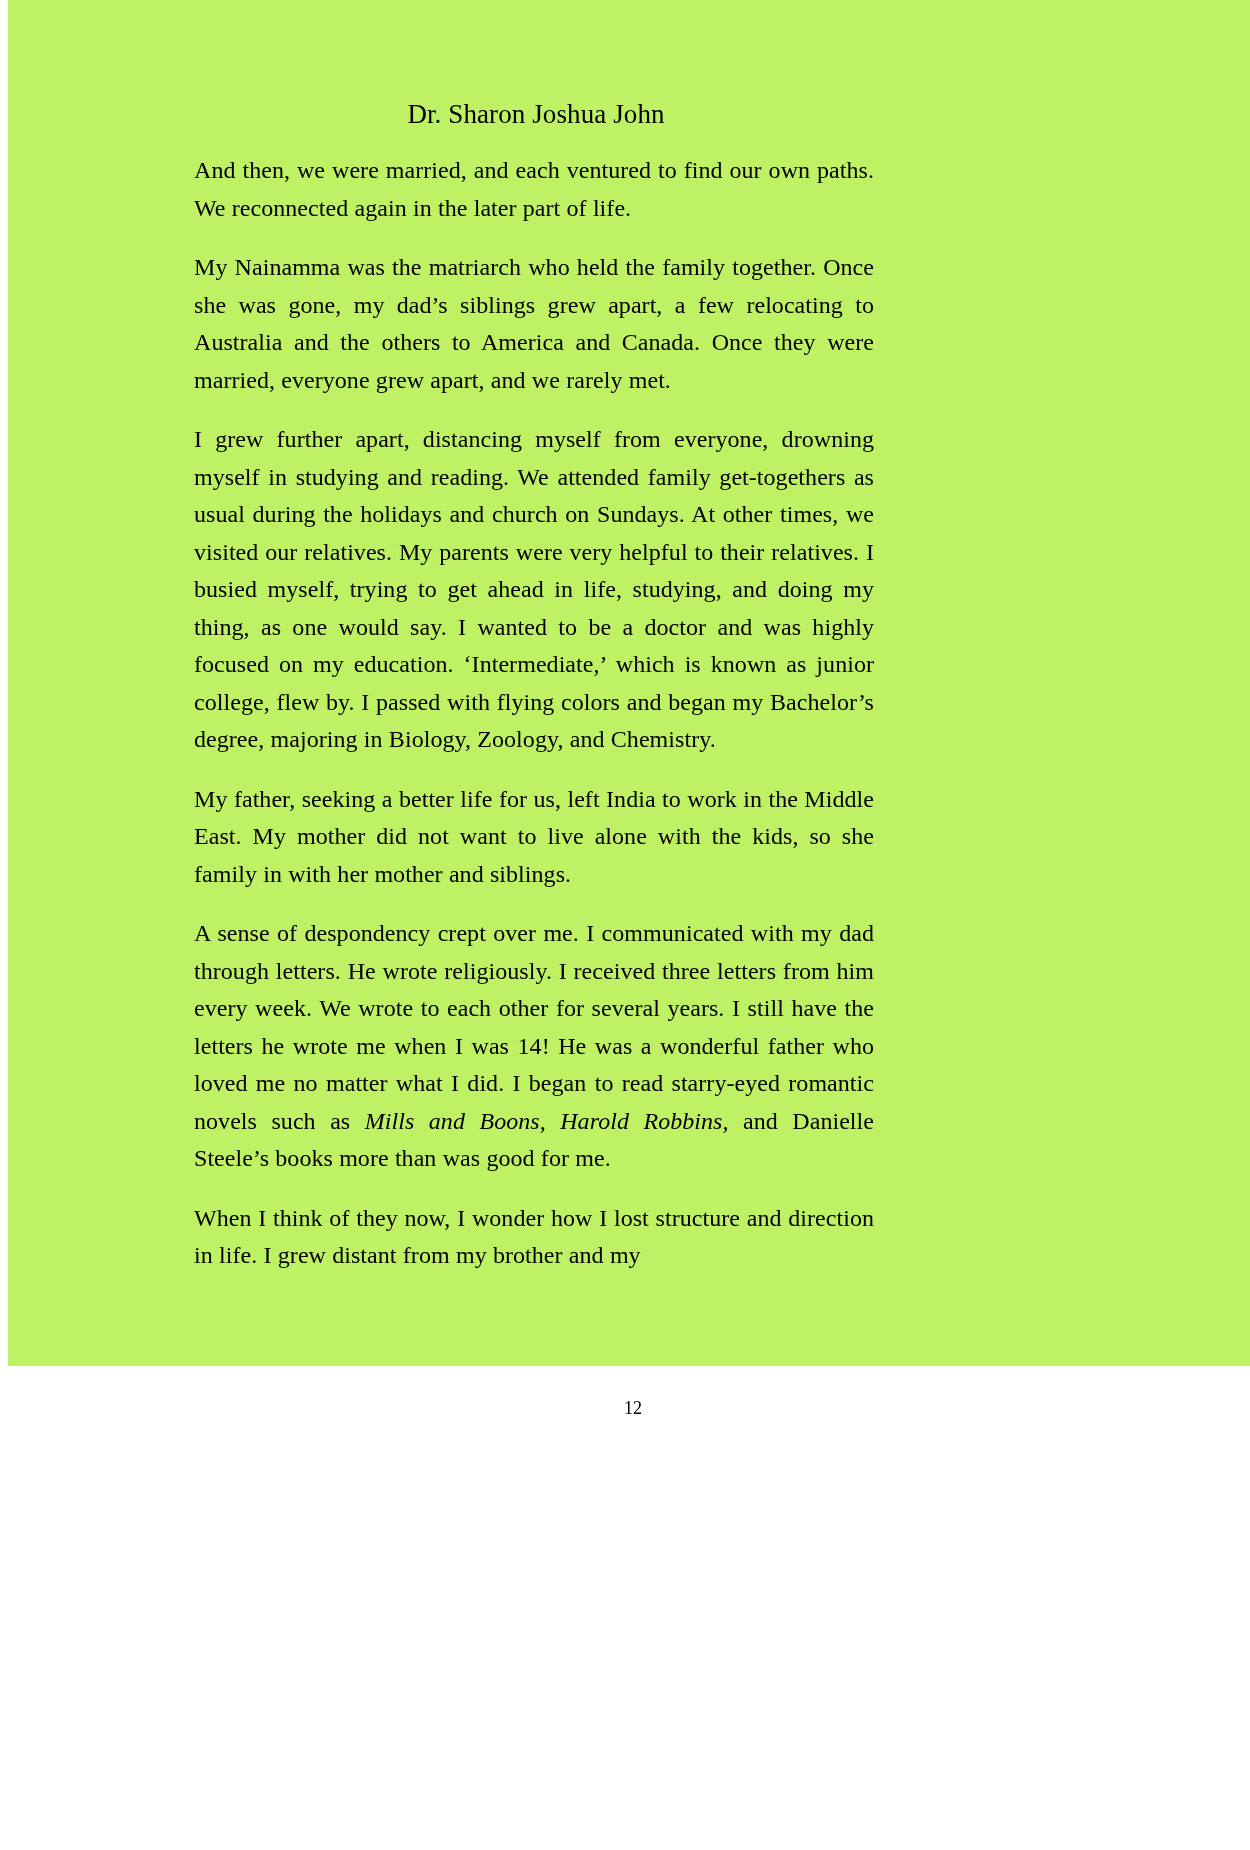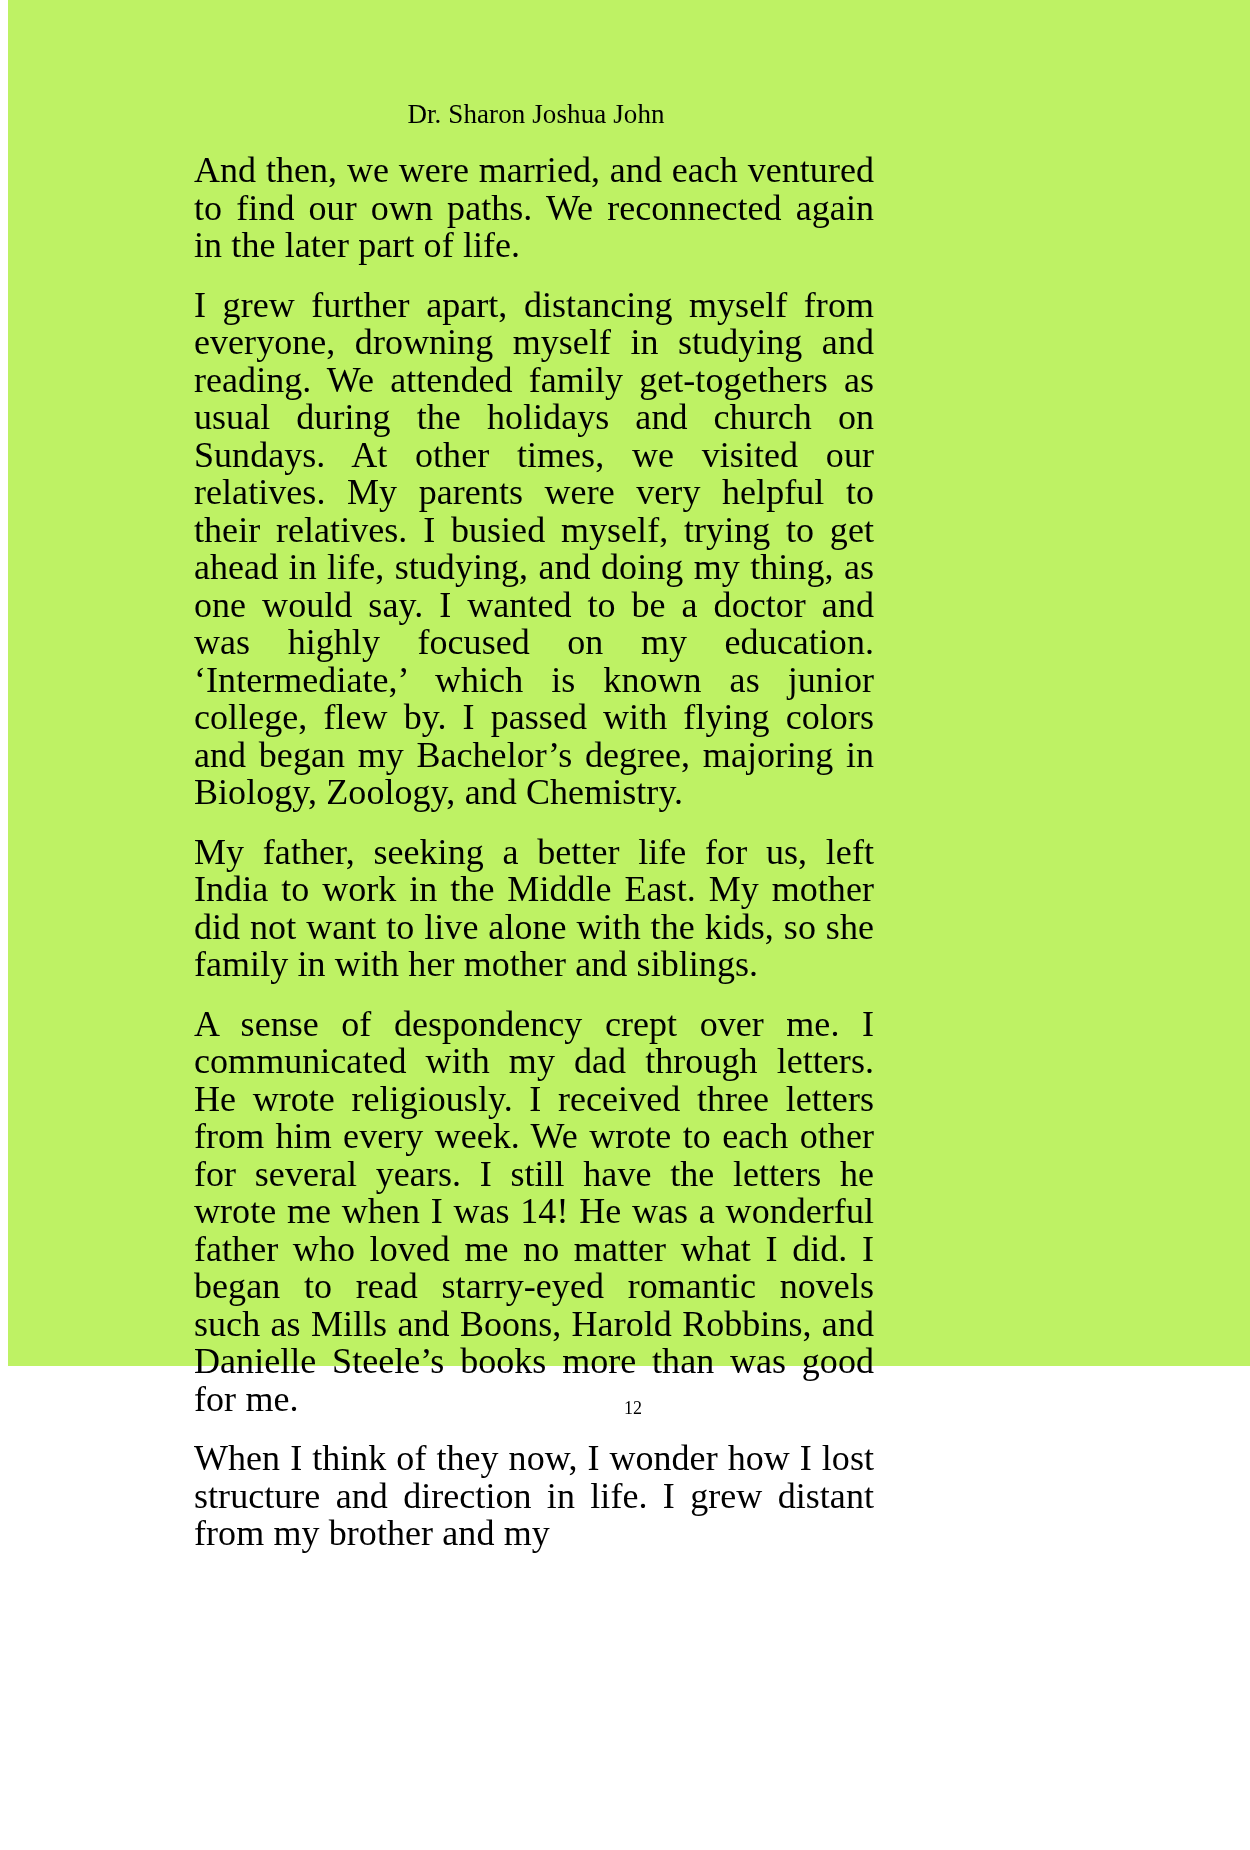--- a/index.html
+++ b/index.html
@@ -32,33 +32,34 @@
   .running-header {
     text-align: center;
     font-size: 27px;
     line-height: 1.35;
     letter-spacing: 0.1px;
     margin: 0 0 20px 0;
     white-space: nowrap;
   }
   p.body-par {
     margin: 0 4px 22px 0;
-    font-size: 36px;
+    font-size: 24px;
     line-height: 37.5px;
     text-align: justify;
     text-justify: inter-word;
     text-indent: 0;
     letter-spacing: 0.05px;
     word-spacing: 0.2px;
     hyphens: none;
   }
   p.body-par:last-of-type {
     margin-bottom: 0;
   }
   .it {
+    font-style: italic;
   }
   .page-number {
     position: absolute;
     left: 0;
     top: 1398px;
     width: 1250px;
     text-align: center;
     font-size: 18px;
     line-height: 1.2;
   }
@@ -67,20 +68,21 @@
 <body>
 
 <div class="page">
 
   <div class="content">
 
     <div class="running-header">Dr. Sharon Joshua John</div>
 
     <p class="body-par">And then, we were married, and each ventured to find our own paths. We reconnected again in the later part of life.</p>
 
+    <p class="body-par">My Nainamma was the matriarch who held the family together. Once she was gone, my dad’s siblings grew apart, a few relocating to Australia and the others to America and Canada. Once they were married, everyone grew apart, and we rarely met.</p>
 
     <p class="body-par">I grew further apart, distancing myself from everyone, drowning myself in studying and reading. We attended family get-togethers as usual during the holidays and church on Sundays. At other times, we visited our relatives. My parents were very helpful to their relatives. I busied myself, trying to get ahead in life, studying, and doing my thing, as one would say. I wanted to be a doctor and was highly focused on my education. ‘Intermediate,’ which is known as junior college, flew by. I passed with flying colors and began my Bachelor’s degree, majoring in Biology, Zoology, and Chemistry.</p>
 
     <p class="body-par">My father, seeking a better life for us, left India to work in the Middle East. My mother did not want to live alone with the kids, so she family in with her mother and siblings.</p>
 
     <p class="body-par"><span>A sense of despondency crept over me. I communicated with my dad through letters. He wrote religiously. I received three letters from him every week. We wrote to each other for several years. I still have the letters he wrote me when I was 14! He was a wonderful father who loved me no matter what I did. I began to read starry-eyed romantic novels such as </span><span class="it">Mills and Boons, Harold Robbins,</span><span> and Danielle Steele’s books more than was good for me.</span></p>
 
     <p class="body-par">When I think of they now, I wonder how I lost structure and direction in life. I grew distant from my brother and my</p>
 
   </div>

